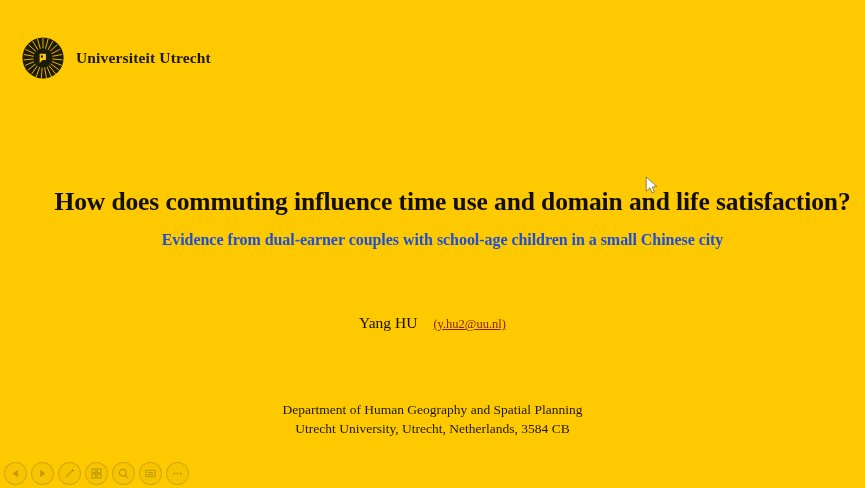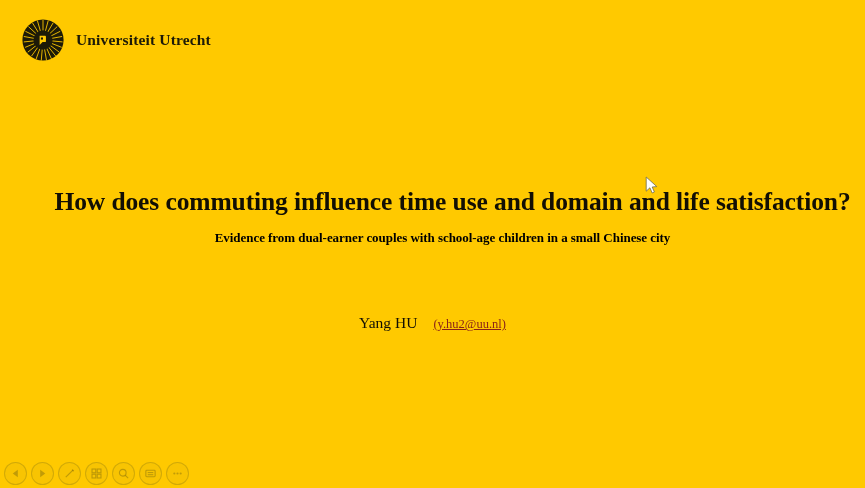--- a/index.html
+++ b/index.html
@@ -19,21 +19,21 @@
     width: 865px;
     height: 488px;
     background: #FFC900;
     overflow: hidden;
   }
 
   
   #logo-block {
     position: absolute;
     left: 22px;
-    top: 19px;
+    top: 37px;
     display: flex;
     align-items: center;
     gap: 12px;
   }
   #logo-mark {
     width: 42px;
     height: 42px;
     display: block;
   }
   #logo-text {
@@ -61,22 +61,22 @@
     margin-left: 40px;
   }
   #title-sub {
     position: absolute;
     left: 0;
     right: 0;
     top: 231px;
     text-align: center;
     font-family: "Liberation Serif", serif;
     font-weight: bold;
-    font-size: 13px;
-    color: #000000;
+    font-size: 16px;
+    color: #1d4ed8;
     letter-spacing: -0.05px;
     line-height: 1.15;
     margin-left: 20px;
   }
 
   
   #author-line {
     position: absolute;
     left: 0;
     right: 0;
@@ -191,20 +191,24 @@
     <span id="logo-text">Universiteit Utrecht</span>
   </div>
 
   <div id="title-main">How does commuting influence time use and domain and life satisfaction?</div>
   <div id="title-sub">Evidence from dual-earner couples with school-age children in a small Chinese city</div>
 
   <div id="author-line">
     <span id="author-name">Yang HU</span><a id="author-email" href="#">(y.hu2@uu.nl)</a>
   </div>
 
+  <div id="affiliation">
+    <div>Department of Human Geography and Spatial Planning</div>
+    <div>Utrecht University, Utrecht, Netherlands, 3584 CB</div>
+  </div>
 
   <div id="toolbar">
 
     <div class="tb-btn">
       <svg width="11" height="11" viewBox="0 0 12 12">
         <polygon class="tb-glyph" points="8.5,2 8.5,10 3,6"></polygon>
       </svg>
     </div>
 
     <div class="tb-btn">

